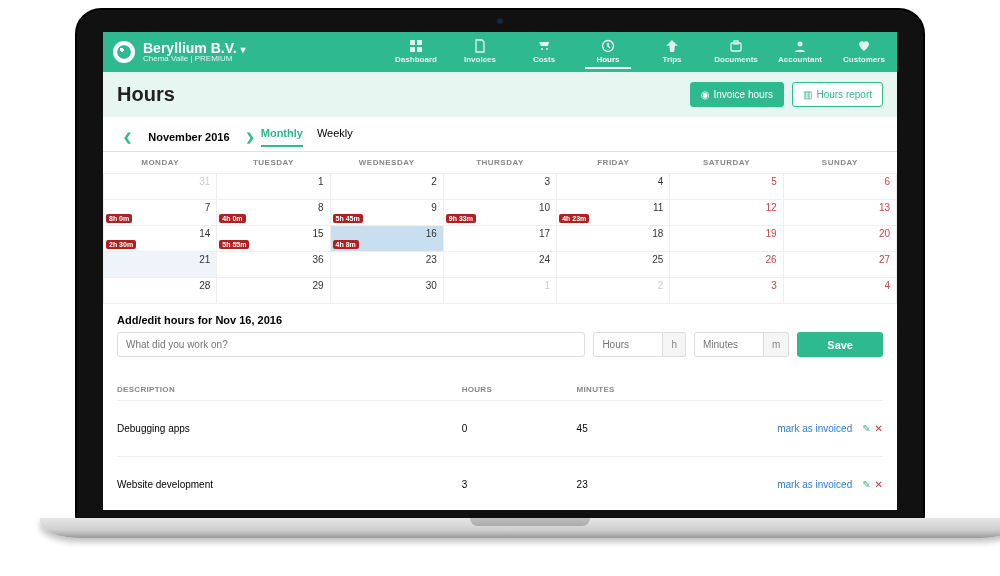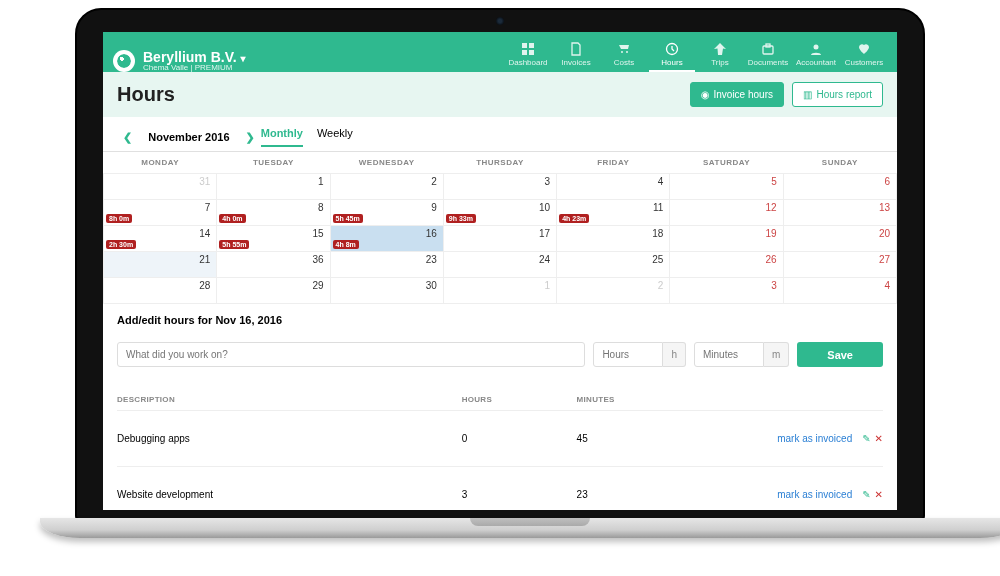--- a/index.html
+++ b/index.html
@@ -5,27 +5,27 @@
   * { box-sizing: border-box; margin: 0; padding: 0; font-family: -apple-system, BlinkMacSystemFont, "Segoe UI", Arial, sans-serif; }
   body { background: #fff; display: flex; justify-content: center; align-items: center; height: 576px; width: 1000px; overflow: hidden; }
   .laptop { width: 920px; height: 560px; position: relative; }
   .laptop-frame { width: 850px; height: 512px; background: #111; border-radius: 26px 26px 4px 4px; border: 2px solid #000; padding: 22px 26px 8px 26px; margin: 0 auto; position: relative; }
   .laptop-camera { width: 8px; height: 8px; background: radial-gradient(circle,#1b2a3a 30%,#000); border-radius: 50%; position: absolute; top: 7px; left: 50%; transform: translateX(-50%); }
   .screen { width: 100%; height: 100%; background: #fff; overflow: hidden; }
   .laptop-base { width: 980px; height: 20px; background: linear-gradient(#e6e6e6,#cfcfcf 60%,#9a9a9a); border-radius: 0 0 40px 40px / 0 0 16px 16px; margin: -2px auto 0; position: relative; box-shadow: 0 4px 6px rgba(0,0,0,.25); }
   .laptop-notch { width: 120px; height: 8px; background: linear-gradient(#bfbfbf,#aaa); position: absolute; top: 0; left: 50%; transform: translateX(-50%); border-radius: 0 0 10px 10px; }
 
   
-  .topbar { background: #2fb98f; color: #fff; display: flex; align-items: flex-end; height: 40px; padding: 0 10px; }
+  .topbar { background: #2fb98f; color: #fff; display: flex; align-items: center; height: 40px; padding: 0 10px; }
   .logo { width: 22px; height: 22px; background: #fff; border-radius: 50%; margin-right: 8px; position: relative; }
   .logo::before { content:""; position:absolute; inset:4px; border-radius:50%; background:#2fb98f; mask: radial-gradient(circle at 35% 35%,transparent 2px,#000 2px); }
   .company { line-height: 1; }
   .company-name { font-weight: 700; font-size: 14px; }
   .company-sub { font-size: 8px; opacity: .85; }
-  .nav { margin-left: auto; display: flex; gap: 2px; }
+  .nav { margin-left: auto; display: flex; gap: 18px; font-weight: bold; }
   .nav-item { width: 46px; text-align: center; font-size: 8px; padding: 4px 0 3px; opacity: .85; cursor: pointer; }
   .nav-item svg { display: block; margin: 0 auto 2px; width: 14px; height: 14px; fill: #fff; }
   .nav-item.active { border-bottom: 2px solid #fff; opacity: 1; }
 
   
   .page-head { background: #e7f6f1; padding: 10px 14px; display: flex; align-items: center; }
   .page-title { font-size: 20px; font-weight: 800; color: #222; font-family: Arial, sans-serif; }
   .head-actions { margin-left: auto; display: flex; gap: 8px; }
   .btn { font-size: 10px; padding: 6px 10px; border-radius: 3px; cursor: pointer; display: inline-flex; align-items: center; gap: 4px; }
   .btn-primary { background: #2fb98f; color: #fff; border: 1px solid #2fb98f; }
@@ -47,21 +47,21 @@
   .cal th { color: #888; font-weight: 600; font-size: 8px; padding: 6px 0; letter-spacing: .5px; }
   .cal td { border: 1px solid #eee; height: 26px; width: 14.28%; text-align: right; vertical-align: top; padding: 2px 6px; position: relative; color: #333; }
   .cal td.muted { color: #ccc; }
   .cal td.weekend { color: #c44; }
   .cal td.selected { background: #c9dff0; }
   .cal td.today { background: #eef4f9; }
   .badge { position: absolute; left: 2px; bottom: 2px; background: #b02020; color: #fff; font-size: 7px; font-weight: 700; padding: 1px 3px; border-radius: 2px; }
 
   
   .form-sec { padding: 10px 14px 6px; }
-  .form-label { font-size: 11px; font-weight: 700; margin-bottom: 16px; }
+  .form-label { font-size: 11px; font-weight: 700; margin-bottom: 6px; }
   .form-row { display: flex; gap: 8px; }
   .input { border: 1px solid #ddd; border-radius: 3px; padding: 6px 8px; font-size: 10px; color: #333; background:#fff; }
   .input.desc { flex: 1; }
   .input-grp { display: flex; }
   .input-grp .input { width: 70px; border-radius: 3px 0 0 3px; }
   .input-grp .suffix { border: 1px solid #ddd; border-left: 0; background: #f5f5f5; padding: 6px 8px; font-size: 10px; border-radius: 0 3px 3px 0; color:#888; }
   .btn-save { background: #2fb98f; color: #fff; border: 0; border-radius: 3px; padding: 6px 30px; font-size: 11px; font-weight: 600; cursor: pointer; }
 
   
   .tbl { width: calc(100% - 28px); margin: 16px 14px 0; border-collapse: collapse; font-size: 10px; }

